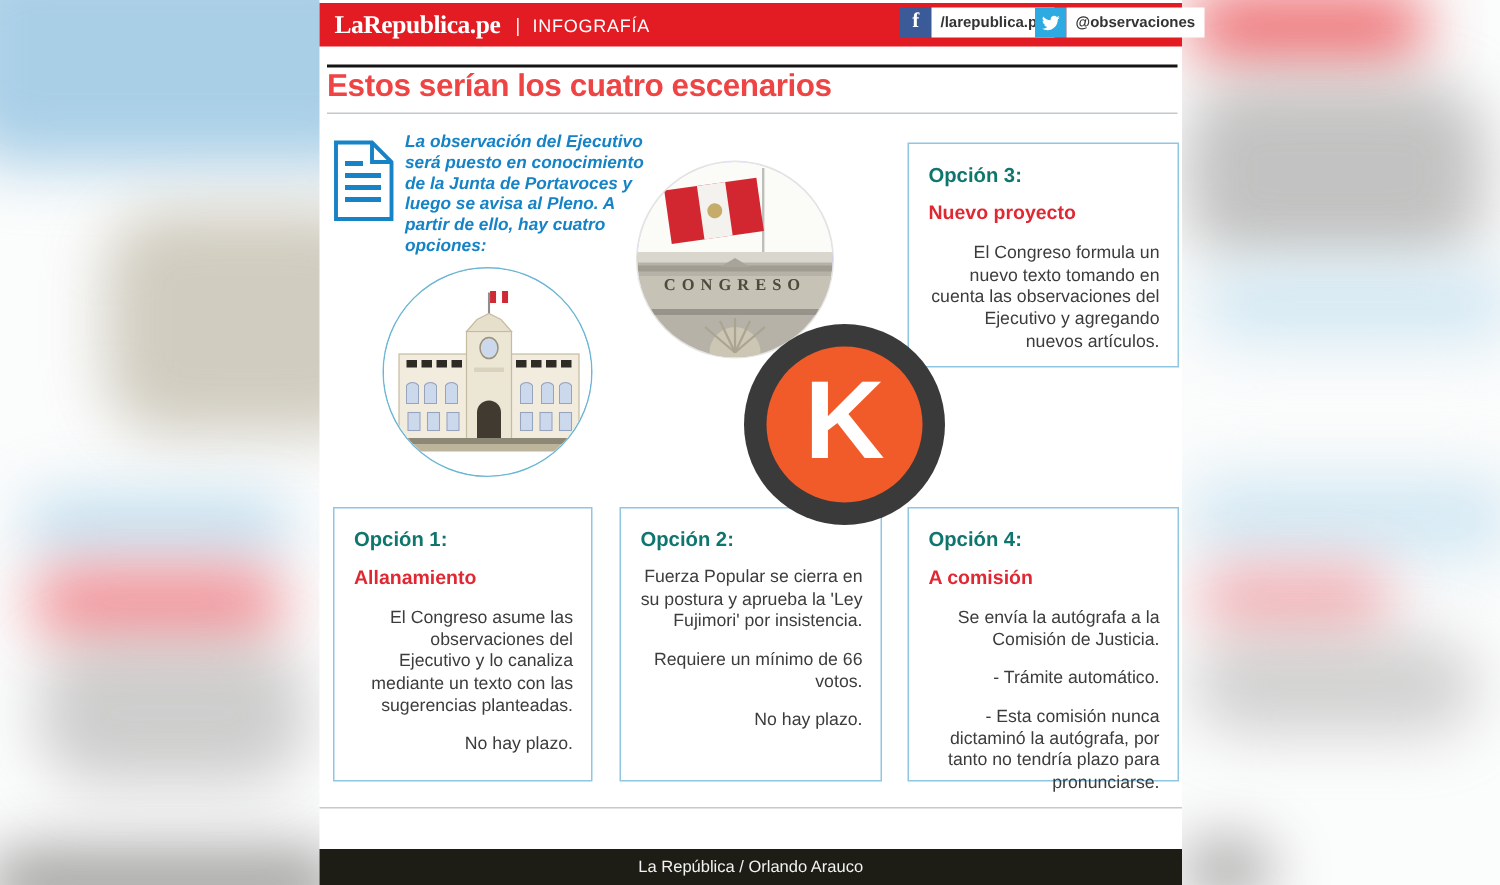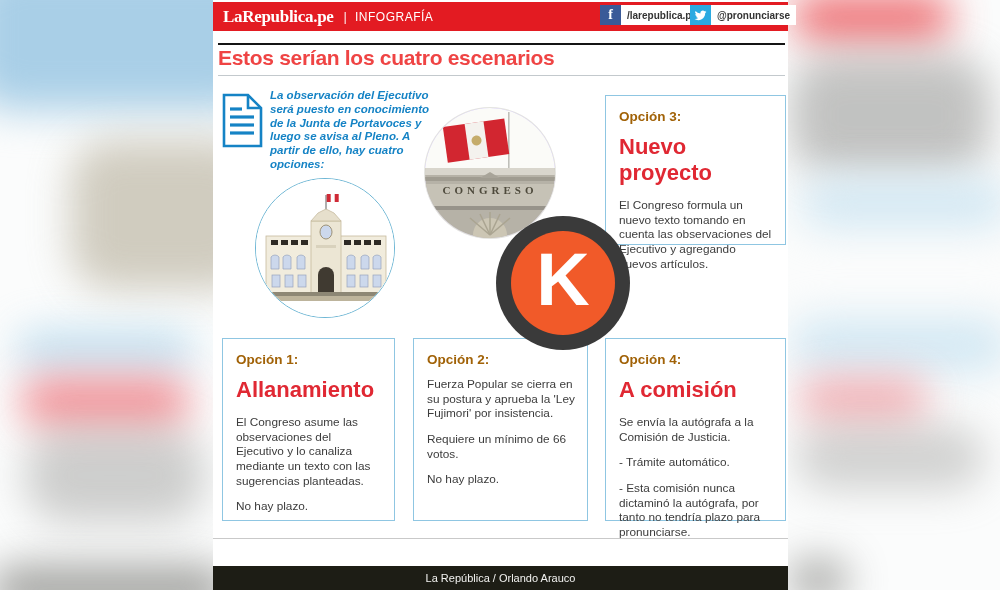--- a/index.html
+++ b/index.html
@@ -40,23 +40,23 @@
   .illus { position:absolute; left:42px; top:178px; width:140px; height:140px; border-radius:50%; border:1.5px solid #6db6d4; overflow:hidden; background:#fff; }
   .photo { position:absolute; left:212px; top:108px; width:130px; height:130px; border-radius:50%; overflow:hidden; background:#c4b5fd; box-shadow:0 0 0 1px #e4e4e0; }
   .engraving { position:absolute; left:0; top:76px; width:100%; text-align:center; font-family:"Liberation Serif",serif; font-weight:bold; font-size:11px; letter-spacing:4px; color:#4e4a3c; }
 
   .klogo { position:absolute; left:283px; top:216px; width:134px; height:134px; border-radius:50%; background:#3a3a3a; display:flex; align-items:center; justify-content:center; z-index:5; }
   .klogo .inner { width:104px; height:104px; border-radius:50%; background:#f15a29; display:flex; align-items:center; justify-content:center; }
   .klogo .letter { color:#fff; font-size:74px; font-weight:bold; line-height:1; transform:translateY(-3px); }
 
   
   .opt { position:absolute; background:#fff; border:1px solid #8fc6e2; padding:13px 12px 10px 13px; }
-  .opt .label { color:#a16207; font-weight:bold; font-size:13.5px; margin-bottom:10px; }
-  .opt .headline { color:#e02833; font-weight:bold; font-size:22px; margin-bottom:12px; }
-  .opt p { font-size:11.8px; color:#3c3c3c; line-height:1.24; margin-bottom:11px; }
+  .opt .label { color:#0f766e; font-weight:bold; font-size:13.5px; margin-bottom:10px; }
+  .opt .headline { color:#e02833; font-weight:bold; font-size:13px; margin-bottom:12px; }
+  .opt p { font-size:11.8px; color:#3c3c3c; line-height:1.24; margin-bottom:11px;text-align:right; }
   .opt3 { left:392px; top:95px;  width:181px; height:150px; }
   .opt1 { left:9px;   top:338px; width:173px; height:183px; }
   .opt2 { left:200px; top:338px; width:175px; height:183px; }
   .opt4 { left:392px; top:338px; width:181px; height:183px; }
 
   
   .footer-rule { position:absolute; left:0; top:538px; width:575px; height:1px; background:#c9c9c9; }
   .brand { position:absolute; right:2px; top:568px; font-size:8.5px; letter-spacing:0.6px; color:#8b8b8b;font-weight:bold; }
   .creditbar { position:absolute; left:0; top:566px; width:575px; height:24px; background:#1d1d15; display:flex; align-items:center; justify-content:center; }
   .creditbar span { color:#f2f2f0; font-size:11px; }
@@ -92,21 +92,21 @@
     <div class="social fb" style="position:absolute;">
       <span class="sq">f</span>
       <span class="handle">/larepublica.pe</span>
     </div>
     <div class="social tw" style="position:absolute;">
       <span class="sq">
         <svg width="13" height="13" viewBox="0 0 24 24" fill="#ffffff">
             <path d="M23 4.9c-.8.36-1.7.6-2.6.72a4.5 4.5 0 0 0 2-2.5c-.9.52-1.86.9-2.9 1.1a4.48 4.48 0 0 0-7.74 3.06c0 .35.04.7.11 1.03A12.7 12.7 0 0 1 2.7 3.6a4.48 4.48 0 0 0 1.39 5.98c-.73-.02-1.43-.22-2.03-.56v.06a4.48 4.48 0 0 0 3.6 4.39c-.66.18-1.36.2-2.03.08a4.48 4.48 0 0 0 4.18 3.11A9 9 0 0 1 1 18.58a12.67 12.67 0 0 0 6.88 2.02c8.26 0 12.78-6.84 12.78-12.77 0-.2 0-.39-.01-.58A9.1 9.1 0 0 0 23 4.9z"></path>
           </svg>
       </span>
-      <span class="handle">@pronunciarse</span>
+      <span class="handle">@observaciones</span>
     </div>
 
     <div class="rule-black"></div>
     <h1 class="title">Estos serían los cuatro escenarios</h1>
     <div class="rule-gray"></div>
 
     <div class="doc-icon">
       <svg width="43" height="56" viewBox="0 0 43 56">
         <path d="M3 2 H27 L40 15 V53 H3 Z" fill="#ffffff" stroke="#1583c5" stroke-width="2.6"></path>
         <path d="M27 2 V15 H40" fill="none" stroke="#1583c5" stroke-width="2.6"></path>

